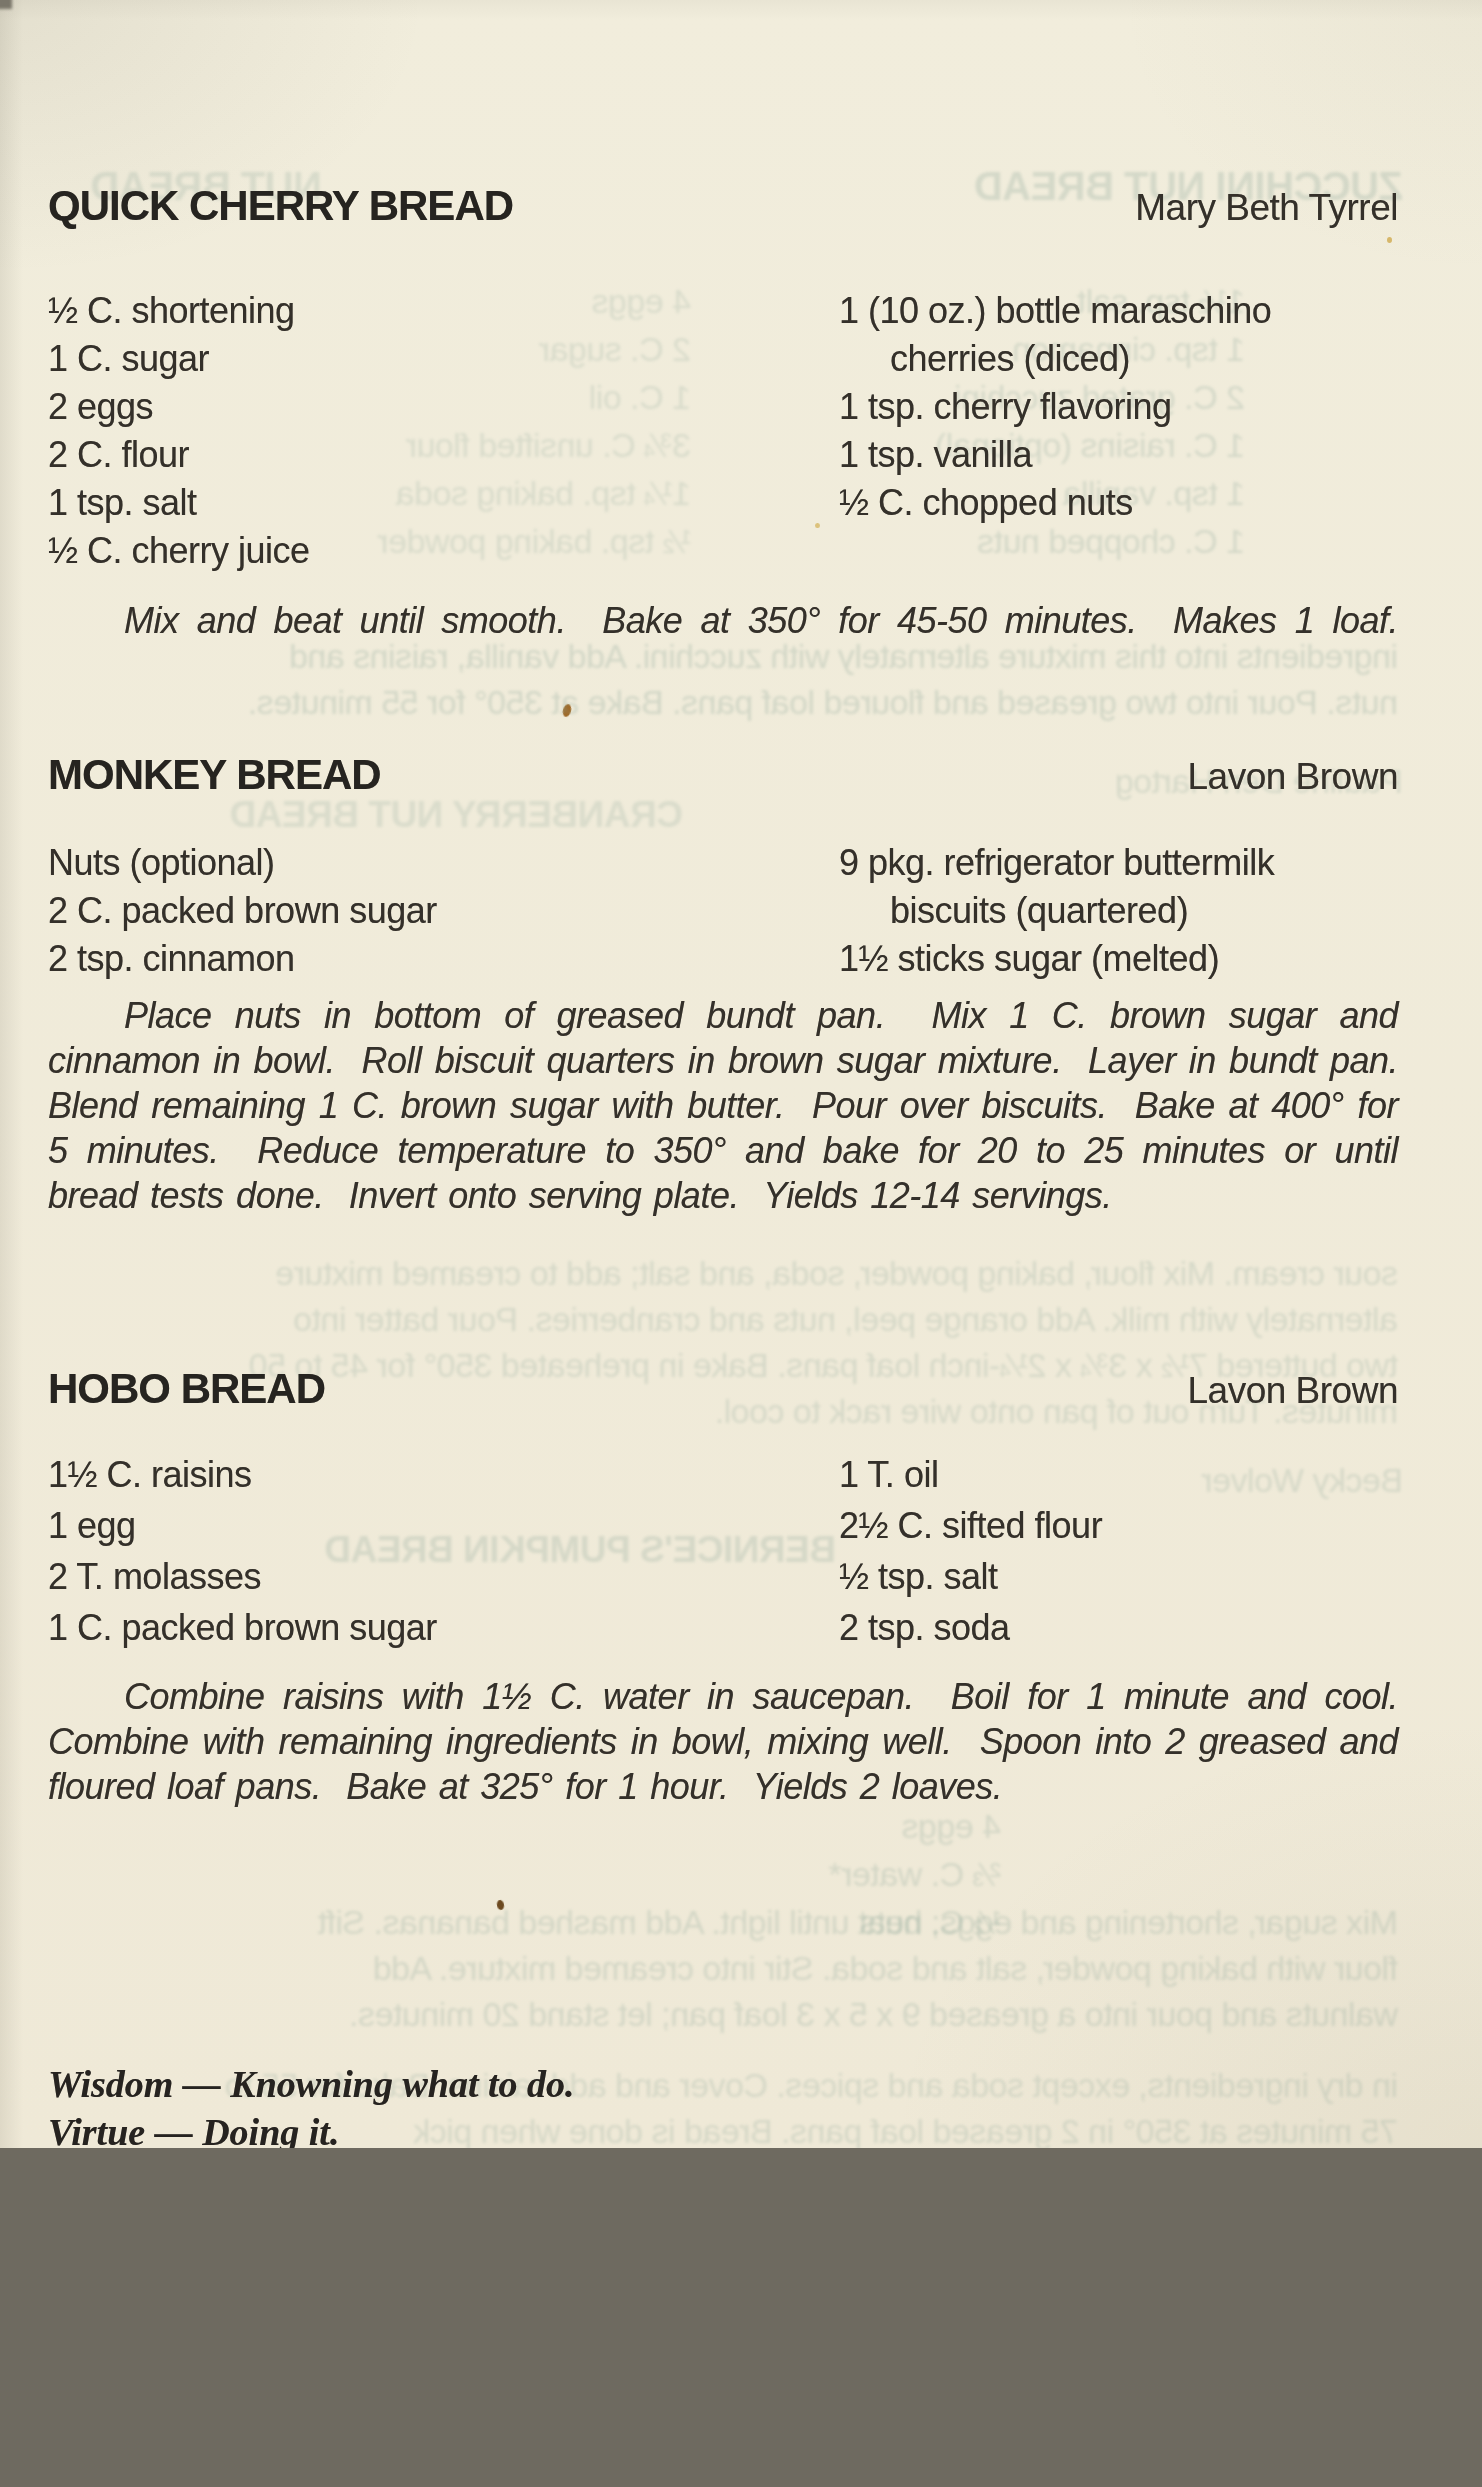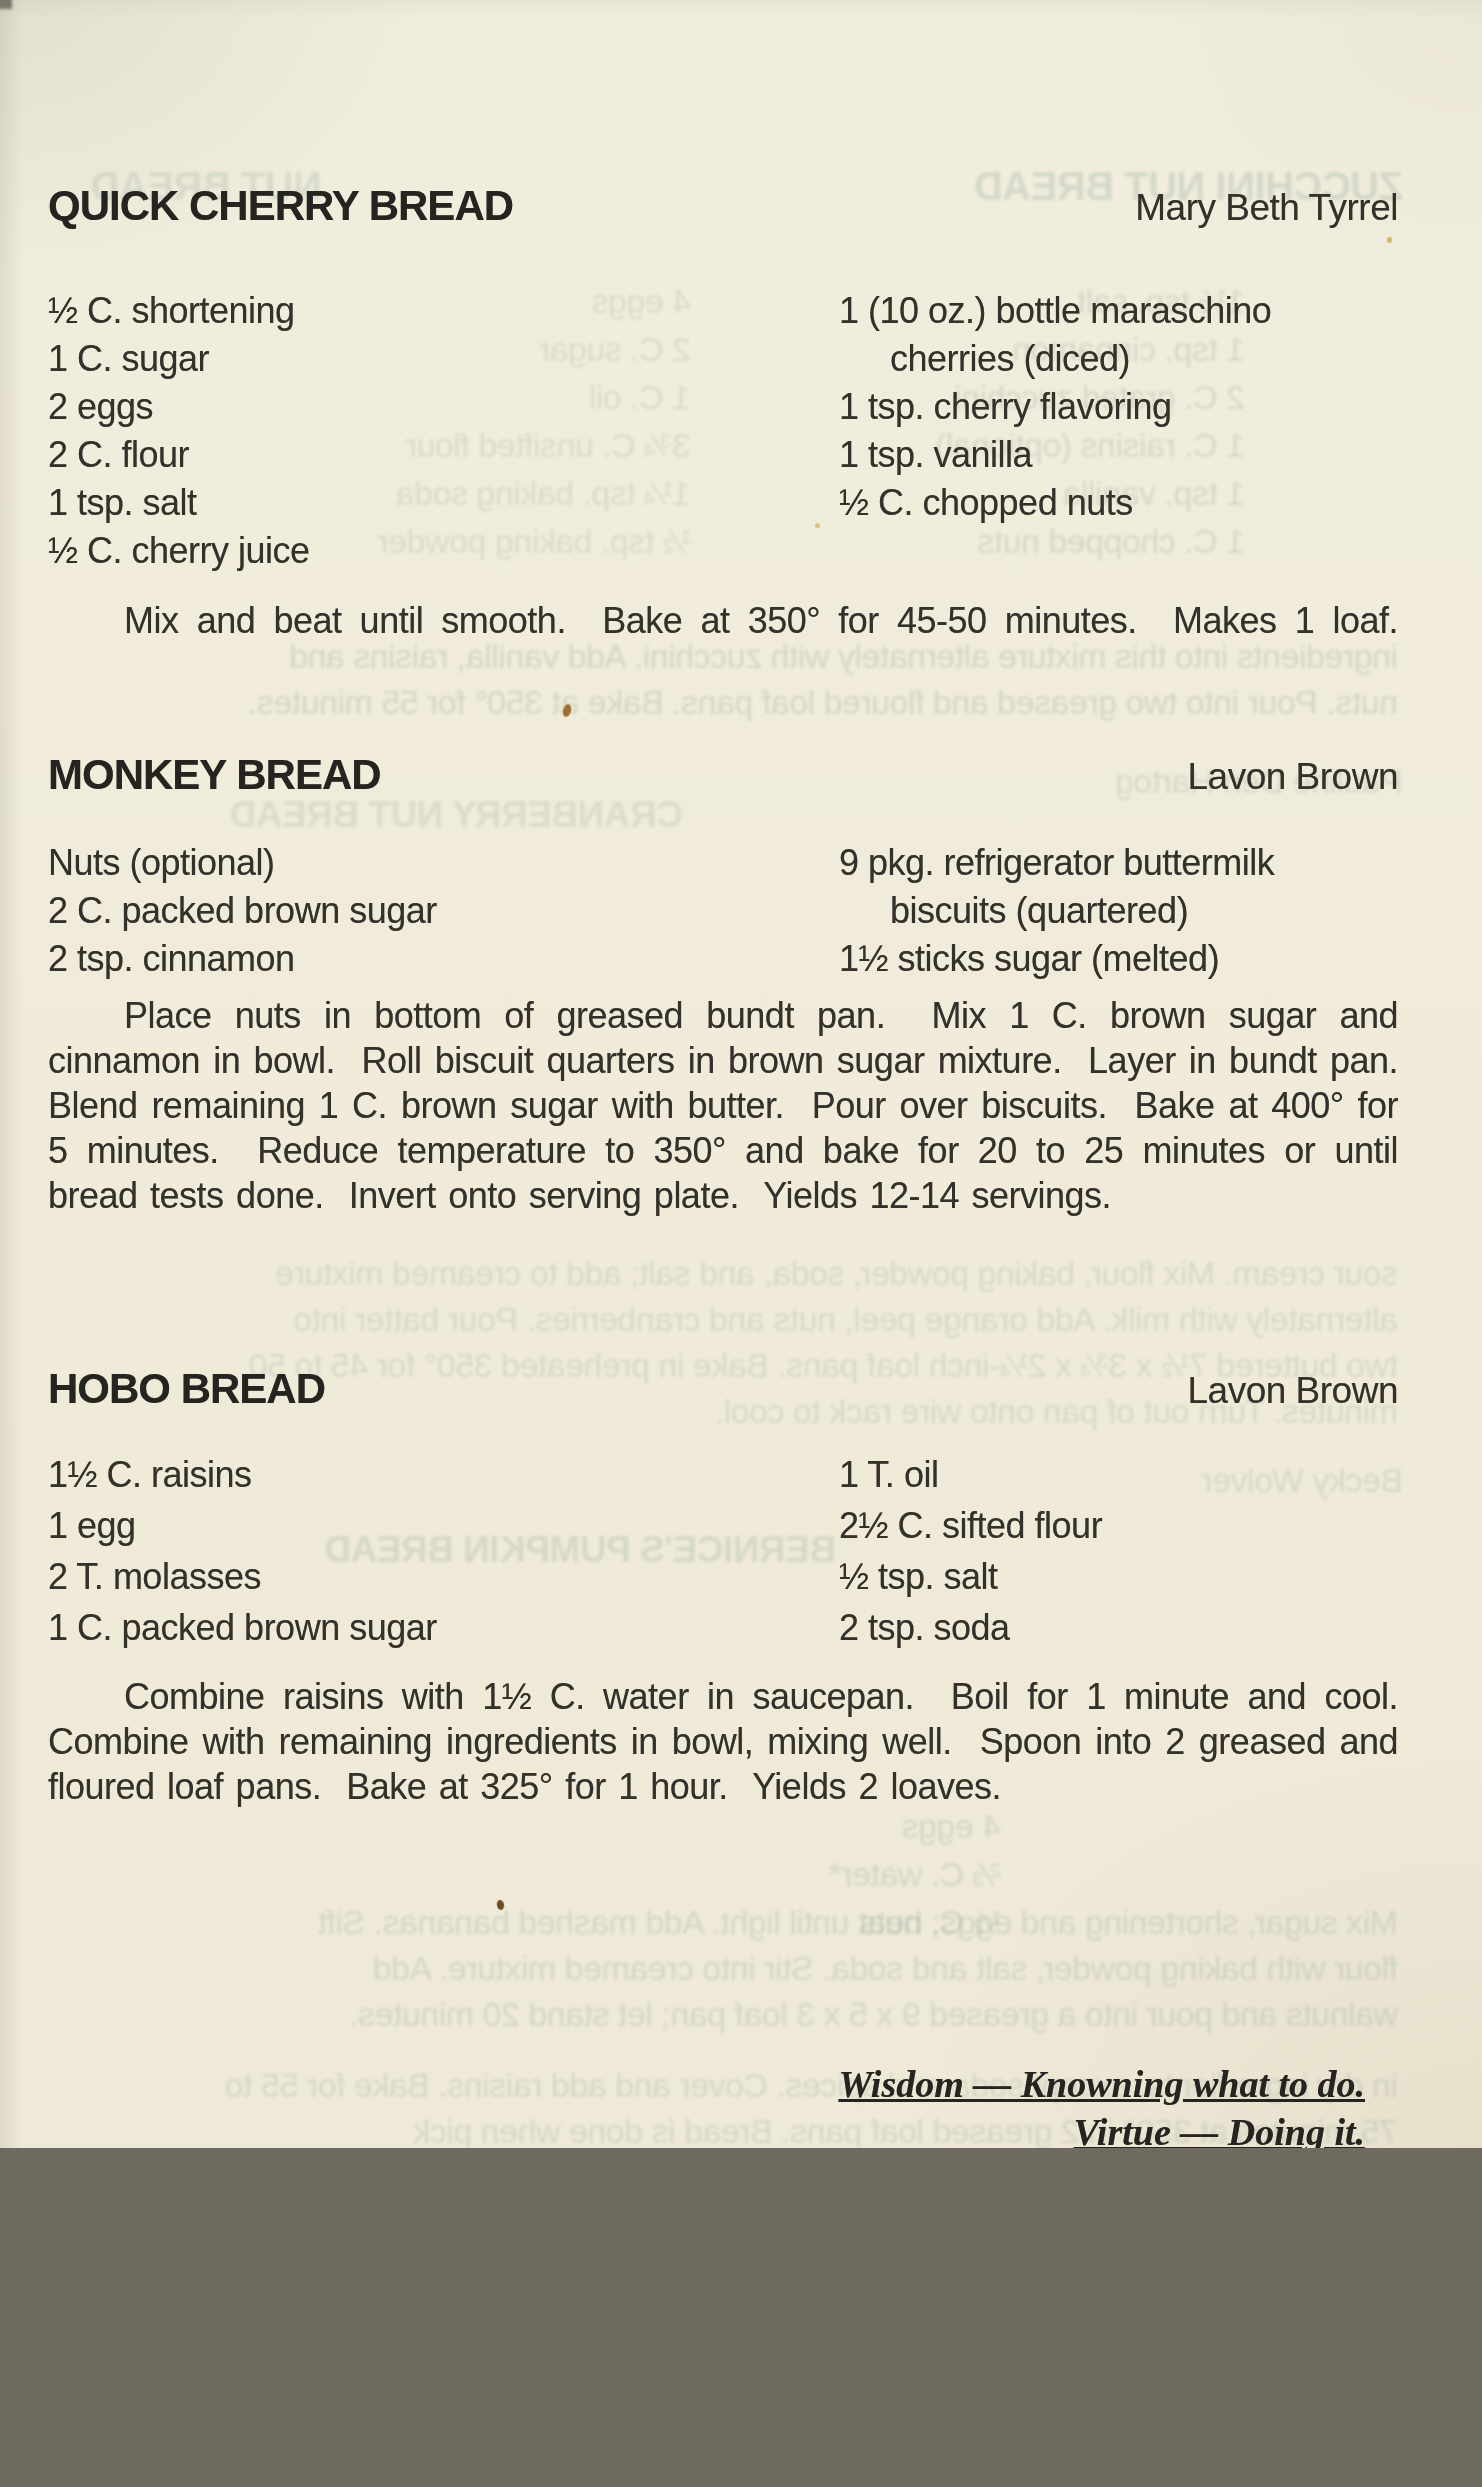--- a/index.html
+++ b/index.html
@@ -62,27 +62,27 @@
   .recipe-author{font-size:37px;letter-spacing:-0.5px;color:#34302a;line-height:53px;}
   .ing-cols{position:relative;font-size:36px;letter-spacing:-0.5px;}
   .ing-col{position:absolute;top:0;}
   .ing-col .line{line-height:48px;white-space:nowrap;}
   .ing-col.lh100 .line{line-height:51px;}
   .ing-col .line.indent{padding-left:51px;}
   .col-left{left:0;width:712px;}
   .col-right{left:768px;width:585px;margin-left:23px;}
   .instructions{
     margin:0;font-size:36px;letter-spacing:-0.5px;line-height:45px;
-    text-align:justify;text-indent:76px;word-spacing:3px;white-space:pre-wrap;
+    text-align:justify;text-indent:76px;word-spacing:3px;white-space:pre-wrap;font-style:italic;
   }
   .instructions.one-line{text-align-last:justify;text-indent:76px;}
   .quote-block{
-    z-index:3;left:48px;width:1317px;text-align:right;
+    z-index:3;left:48px;width:1317px;text-align:left;
     font-family:"Liberation Serif",serif;font-style:italic;font-weight:700;
-    font-size:38px;color:#262320;text-decoration:underline;
+    font-size:38px;color:#262320;
   }
   .quote-line{line-height:48px;}
   .page-number{
     z-index:3;left:0;width:1456px;text-align:center;
     font-size:41px;letter-spacing:1px;color:#3a362f;padding-left:44px;
   }
   
   .r1-head{top:179px;}  .r1-ing{top:287px;}  .r1-para{top:598px;}
   .r2-head{top:748px;} .r2-ing{top:839px;} .r2-para{top:993px;}
   .r3-head{top:1362px;} .r3-ing{top:1449px;} .r3-para{top:1674px;}

